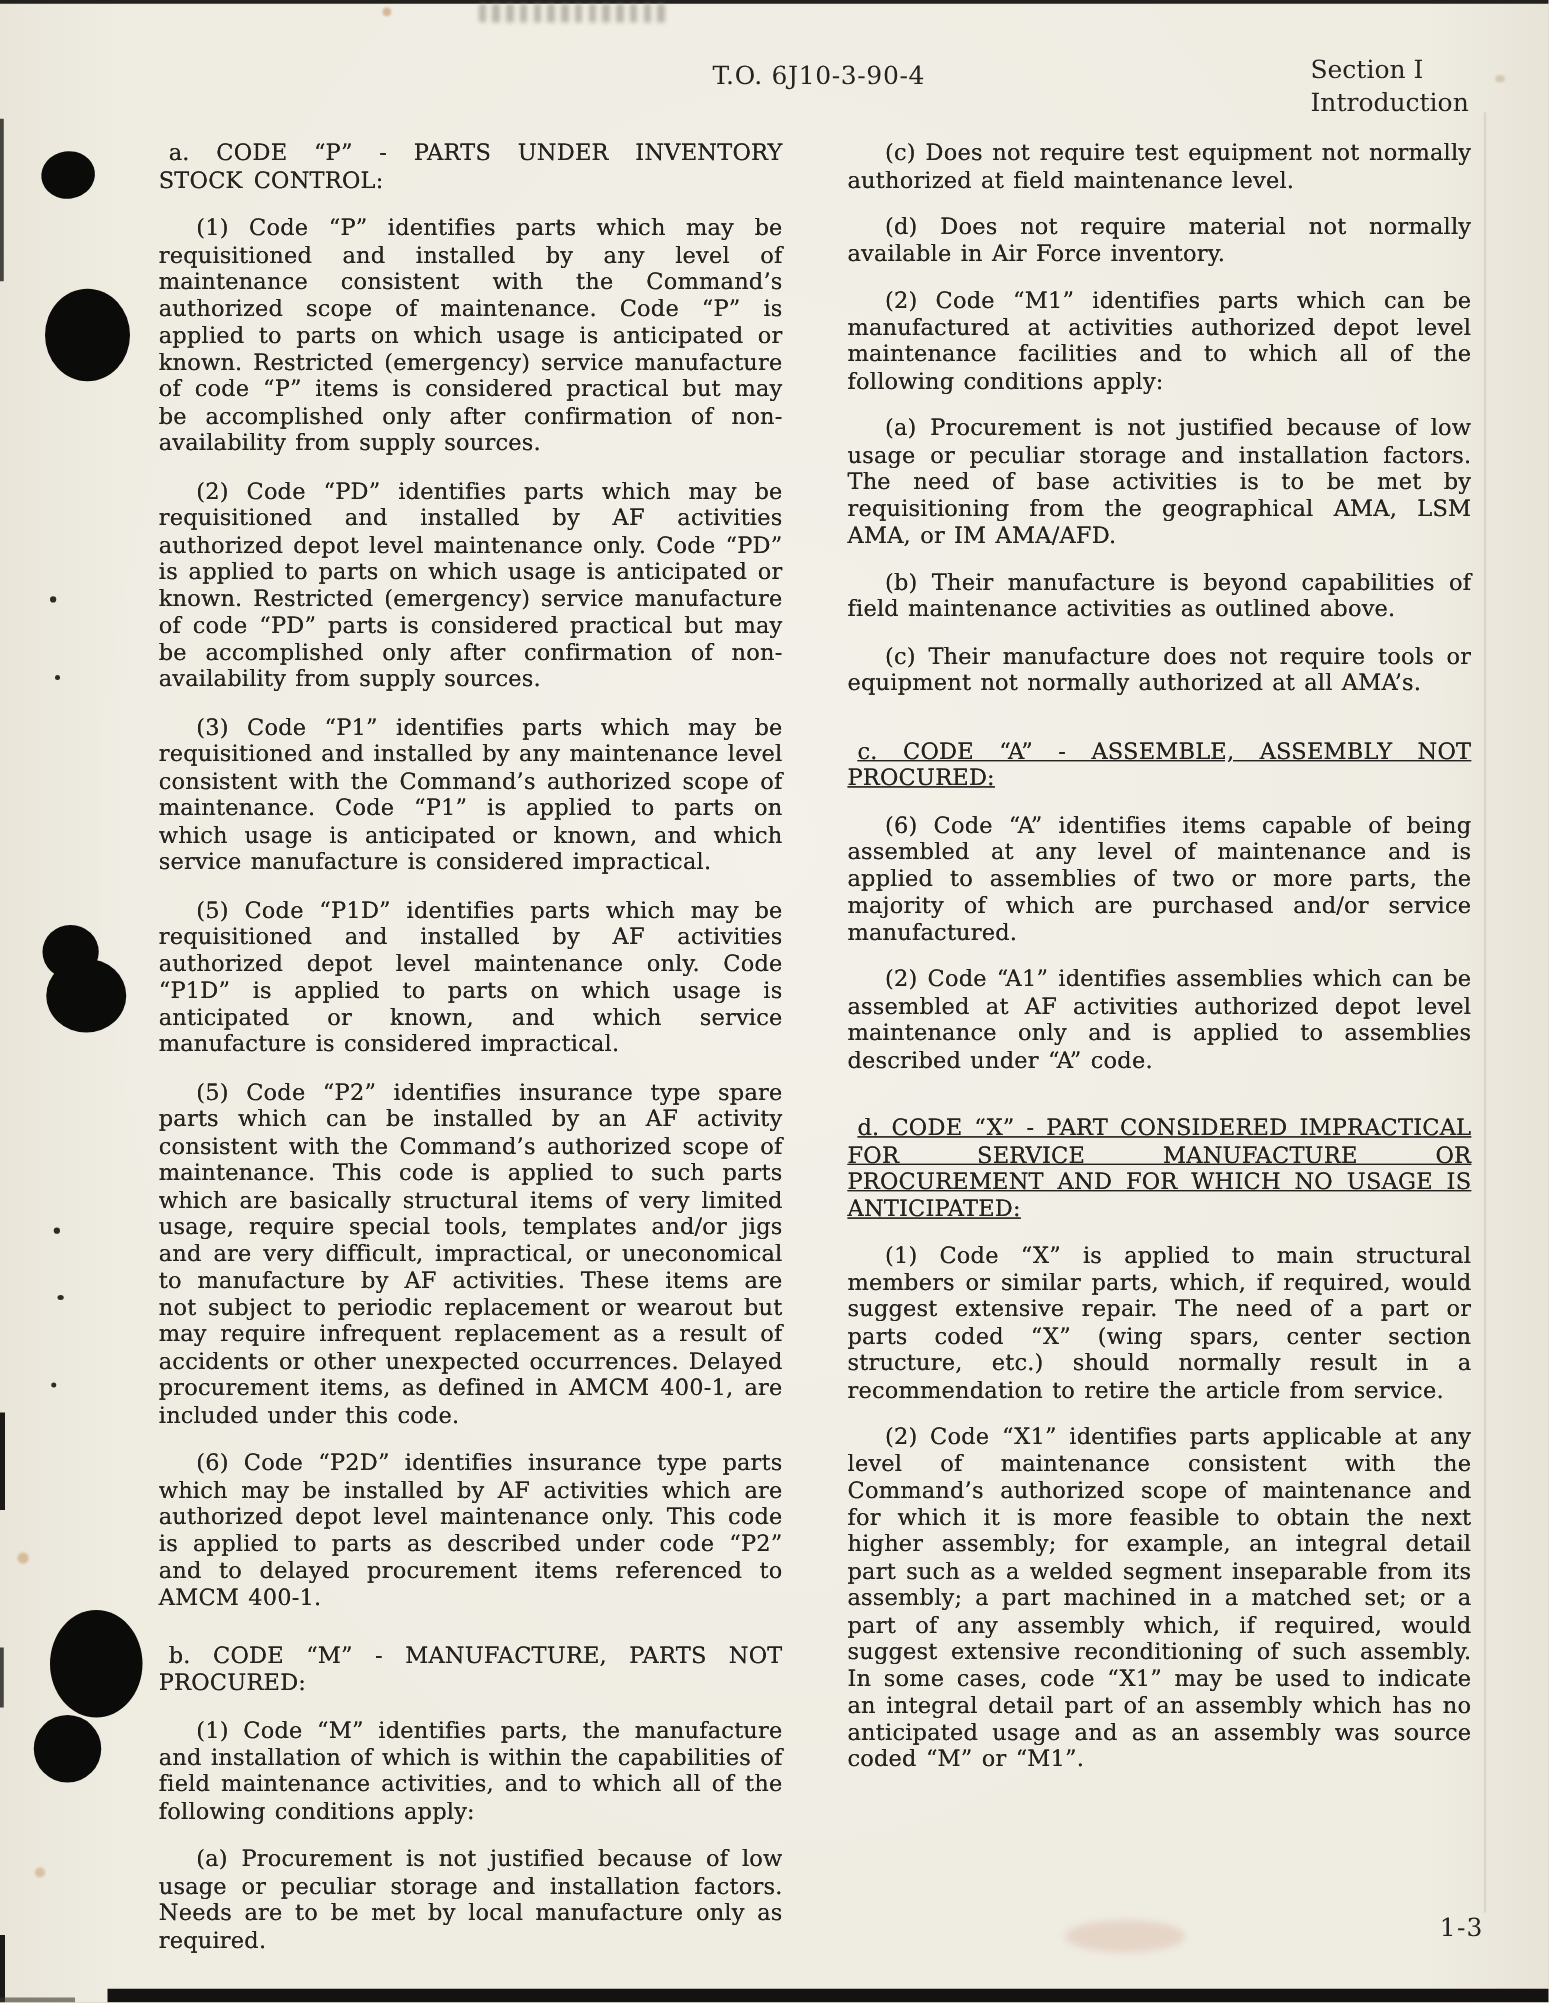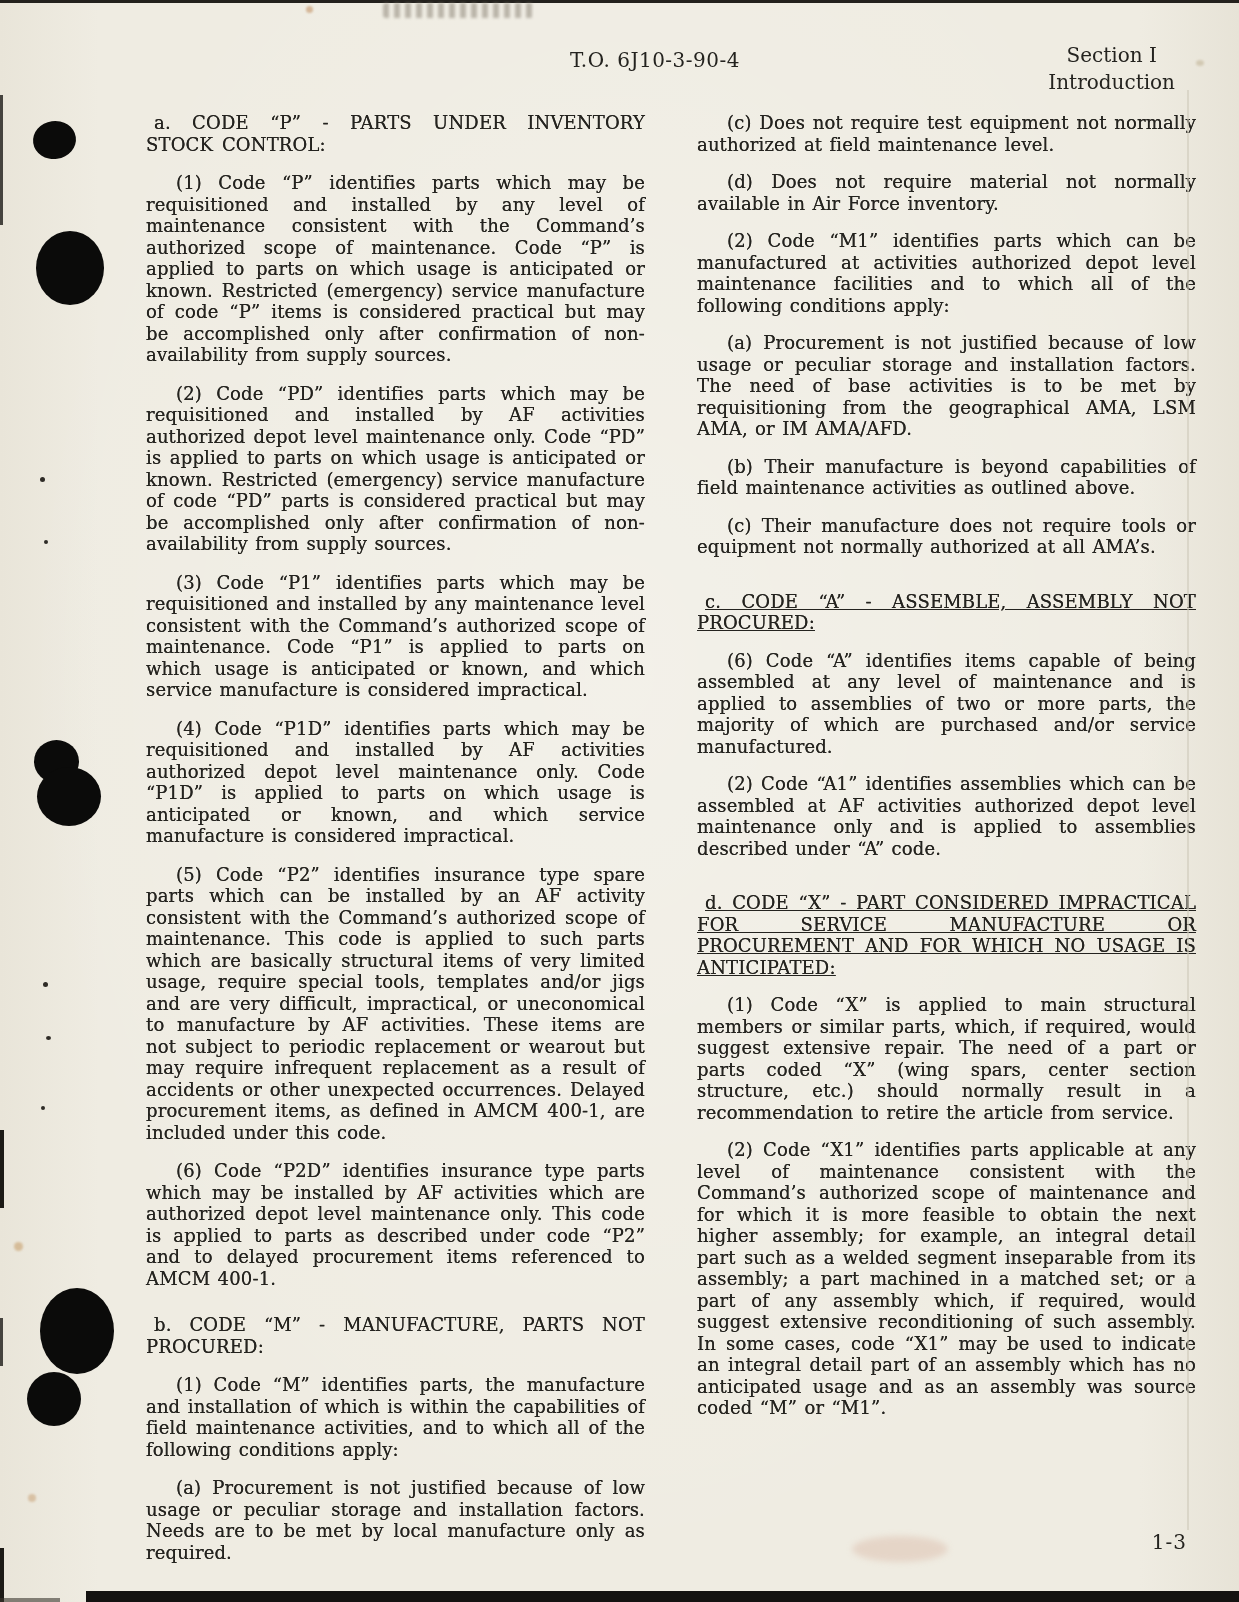--- a/index.html
+++ b/index.html
@@ -15,26 +15,26 @@
       linear-gradient(90deg, #e9e5d9 0%, #efecE2 8%, #efece2 92%, #e7e3d7 100%),
       #edeade;
     color:#24231f;
   }
   
   .doc-number{
     position:absolute;top:48px;left:655px;transform:translateX(-50%);
     font-size:20px;letter-spacing:.5px;white-space:nowrap;
   }
   .section-block{
-    position:absolute;top:42px;right:64px;text-align:center;
+    position:absolute;top:42px;right:64px;text-align:left;
     font-size:20px;line-height:27px;
   }
   
   .columns{
-    position:absolute;top:108px;left:146px;width:1050px;
+    position:absolute;top:108px;left:127px;width:1050px;
     display:flex;gap:52px;
   }
   .col{width:499px;font-size:18px;line-height:21.5px;text-align:justify;}
   .col p{margin:0;text-indent:30px;
     text-shadow:0 0 .45px rgba(30,28,24,.85);
     word-spacing:1.5px;letter-spacing:.15px;}
   .col p.heading{text-indent:8px;word-spacing:3px;}
   .col-left .para{margin-top:17px;}
   .col-left .heading{margin-top:25px;}
   .col-right .para{margin-top:16px;}
@@ -78,21 +78,21 @@
     <div>Section I</div>
     <div>Introduction</div>
   </div>
 
   <div class="columns">
     <div class="col col-left">
         <p class="heading">a. CODE “P” - PARTS UNDER INVENTORY STOCK CONTROL:</p>
         <p class="para">(1) Code “P” identifies parts which may be requisitioned and installed by any level of maintenance consistent with the Command’s authorized scope of maintenance. Code “P” is applied to parts on which usage is anticipated or known. Restricted (emergency) service manufacture of code “P” items is considered practical but may be accomplished only after confirmation of non-availability from supply sources.</p>
         <p class="para">(2) Code “PD” identifies parts which may be requisitioned and installed by AF activities authorized depot level maintenance only. Code “PD” is applied to parts on which usage is anticipated or known. Restricted (emergency) service manufacture of code “PD” parts is considered practical but may be accomplished only after confirmation of non-availability from supply sources.</p>
         <p class="para">(3) Code “P1” identifies parts which may be requisitioned and installed by any maintenance level consistent with the Command’s authorized scope of maintenance. Code “P1” is applied to parts on which usage is anticipated or known, and which service manufacture is considered impractical.</p>
-        <p class="para">(4) Code “P1D” identifies parts which may be requisitioned and installed by AF activities authorized depot level maintenance only. Code “P1D” is applied to parts on which usage is anticipated or known, and which service manufacture is considered impractical.</p>
+        <p class="para">(5) Code “P1D” identifies parts which may be requisitioned and installed by AF activities authorized depot level maintenance only. Code “P1D” is applied to parts on which usage is anticipated or known, and which service manufacture is considered impractical.</p>
         <p class="para">(5) Code “P2” identifies insurance type spare parts which can be installed by an AF activity consistent with the Command’s authorized scope of maintenance. This code is applied to such parts which are basically structural items of very limited usage, require special tools, templates and/or jigs and are very difficult, impractical, or uneconomical to manufacture by AF activities. These items are not subject to periodic replacement or wearout but may require infrequent replacement as a result of accidents or other unexpected occurrences. Delayed procurement items, as defined in AMCM 400-1, are included under this code.</p>
         <p class="para">(6) Code “P2D” identifies insurance type parts which may be installed by AF activities which are authorized depot level maintenance only. This code is applied to parts as described under code “P2” and to delayed procurement items referenced to AMCM 400-1.</p>
         <p class="heading">b. CODE “M” - MANUFACTURE, PARTS NOT PROCURED:</p>
         <p class="para">(1) Code “M” identifies parts, the manufacture and installation of which is within the capabilities of field maintenance activities, and to which all of the following conditions apply:</p>
         <p class="para">(a) Procurement is not justified because of low usage or peculiar storage and installation factors. Needs are to be met by local manufacture only as required.</p>
       </div>
     <div class="col col-right">
         <p class="para">(c) Does not require test equipment not normally authorized at field maintenance level.</p>
         <p class="para">(d) Does not require material not normally available in Air Force inventory.</p>
         <p class="para">(2) Code “M1” identifies parts which can be manufactured at activities authorized depot level maintenance facilities and to which all of the following conditions apply:</p>

